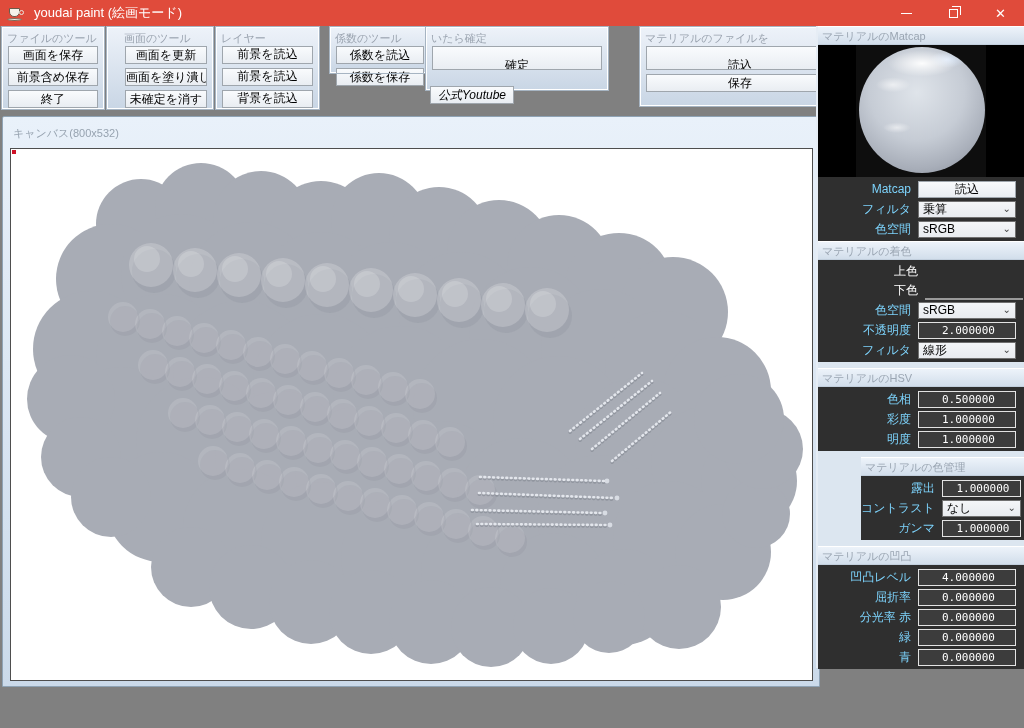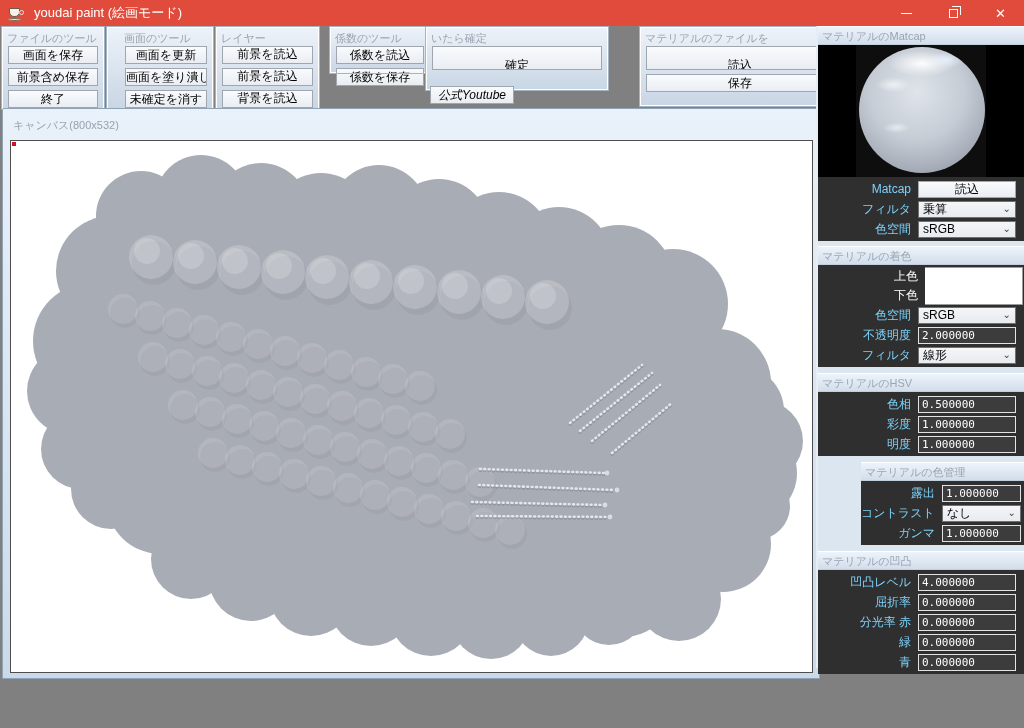--- a/index.html
+++ b/index.html
@@ -21,48 +21,48 @@
   .glyph-close { font-size:13px; line-height:13px; }
 
   
   .tpanel { position:absolute; top:27px; background:linear-gradient(#EDF2F9,#C9D6E5); border:1px solid #fff; outline:1px solid #A6B4C2; z-index:1; }
   .ptitle { color:#9AA3AF; font-size:11px; padding:3px 0 0 4px; height:18px; white-space:nowrap; overflow:hidden; }
   .tbtn { display:block; margin:0 auto 4px auto; width:calc(100% - 10px); height:18px; background:linear-gradient(#F9FBFD,#E9EDF2); border:1px solid #9FA6AD; font-size:12px; font-family:inherit; color:#000; text-align:center; line-height:15px; white-space:nowrap; overflow:hidden; }
   .tbtn.tall { height:24px; line-height:37px; }
   .floating-btn { position:absolute; background:linear-gradient(#F9FBFD,#E9EDF2); border:1px solid #9FA6AD; font-size:12px; text-align:center; z-index:1; font-family:inherit; }
 
   
-  .canvas-window { position:absolute; left:2px; top:108px; width:818px; height:571px; background:linear-gradient(#E9F1FA,#CBDAEA); border:1px solid #8FA3B5; border-radius:2px 2px 0 0; z-index:5;text-align:right; }
+  .canvas-window { position:absolute; left:2px; top:116px; width:818px; height:571px; background:linear-gradient(#E9F1FA,#CBDAEA); border:1px solid #8FA3B5; border-radius:2px 2px 0 0; z-index:5;text-align:right; }
   .cw-title { position:absolute; left:10px; top:9px; color:#97A3B0; font-size:11px; }
   .cw-canvas { position:absolute; left:7px; top:31px; width:803px; height:533px; background:#ffffff; border:1px solid #4E4E4E; }
   .red-dot { position:absolute; left:1px; top:1px; width:4px; height:4px; background:#CE1126; }
 
   
   .rpanel { position:absolute; left:816px; top:26px; width:208px; height:642px; z-index:20; background:#DCE6F0; border-left:2px solid #E6EDF5; }
   .sect { width:206px; }
   .shead { height:19px; background:linear-gradient(#EDF3FA,#D2DEEB); color:#9AA5B2; font-size:11px; line-height:18px; padding-left:4px; border-top:1px solid #fff; border-bottom:1px solid #C2CFDD; white-space:nowrap; overflow:hidden; }
   .dark { background:#2F2F2F; padding:2px 0; }
   .row { display:flex; align-items:center; height:20px; padding:0 3px 0 0; }
   .lbl { width:100px; color:#7dd3fc; font-size:12px; text-align:right; padding-right:7px; white-space:nowrap; }
   .ctrl { width:98px; height:17px; }
-  .val-field { background:#3C3C3C; border:1px solid #E3E3E3; color:#fff; font-family:"DejaVu Sans Mono",monospace; font-size:11px; line-height:15px; padding-left:3px; }
+  .val-field { background:#3C3C3C; border:1px solid #E3E3E3; color:#fff; font-family:"DejaVu Sans Mono",monospace; font-size:11px; line-height:15px; padding-left:3px;text-align:center; }
   .dd { background:linear-gradient(#F4F6F8,#E8EBEF); border:1px solid #707070; color:#000; font-size:12px; display:flex; align-items:center; justify-content:space-between; padding:0 4px; }
   .chev { font-size:10px; color:#444; line-height:10px; }
   .btn-light { background:linear-gradient(#F9FBFD,#E9EDF2); border:1px solid #9FA6AD; font-size:12px; text-align:center; line-height:15px; color:#000; }
   .matcap-img { height:132px; background:#000; position:relative; }
   .matcap-sq { position:absolute; left:38px; top:0; width:130px; height:132px; background:#0E0E0E; }
   .matcap-sphere { position:absolute; left:41px; top:2px; width:126px; height:126px; border-radius:50%;
     background:
       radial-gradient(ellipse 34% 13% at 50% 13%, rgba(255,255,255,0.95), rgba(255,255,255,0) 80%),
       radial-gradient(ellipse 18% 8% at 70% 10%, rgba(225,238,255,0.85), rgba(225,238,255,0) 80%),
       radial-gradient(ellipse 16% 7% at 27% 30%, rgba(255,255,255,0.6), rgba(255,255,255,0) 85%),
       radial-gradient(ellipse 13% 5% at 30% 64%, rgba(255,255,255,0.55), rgba(255,255,255,0) 85%),
       radial-gradient(circle at 46% 36%, #DFE4EA 0%, #C6CCD5 45%, #A8AEB9 72%, #8A909C 92%, #7E8490 100%);
   }
-  .swatch-row { display:flex; height:38px; }
+  .swatch-row { display:flex; height:38px;align-items:flex-end; }
   .swatch-labels { width:107px; }
   .swatch-labels div { height:19px; color:#fff; font-size:12px; text-align:right; padding-right:7px; line-height:19px; }
   .swatch-white { flex:1; background:#fff; border:1px solid #9a9a9a; border-left:none; margin-right:1px; }
 </style>
 </head>
 <body>
 
 <div class="titlebar">
   <div class="app-icon">
     <div class="cup-saucer"></div>
@@ -361,21 +361,21 @@
       <div class="row">
         <span class="lbl">色空間</span>
         <div class="ctrl dd">
           <span>sRGB</span>
           <span class="chev">⌄</span>
         </div>
       </div>
     </div>
   </div>
 
-  <div class="sect" style="margin-top:5px;">
+  <div class="sect" style="">
     <div class="shead">マテリアルの着色</div>
     <div class="dark">
       <div class="swatch-row">
         <div class="swatch-labels">
           <div>上色</div>
           <div>下色</div>
         </div>
         <div class="swatch-white"></div>
       </div>
       <div class="row">

